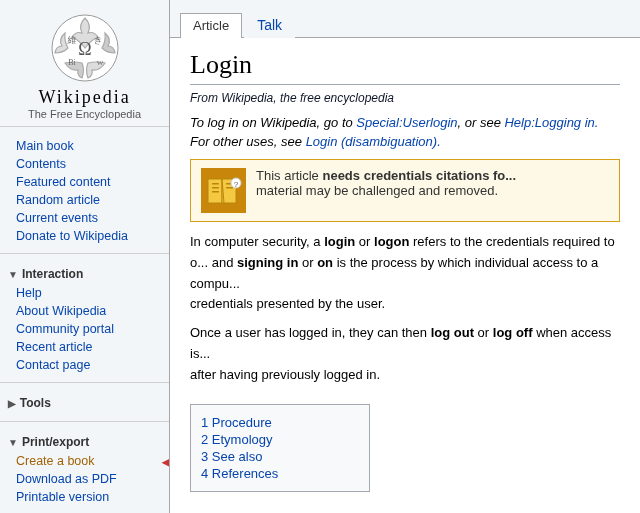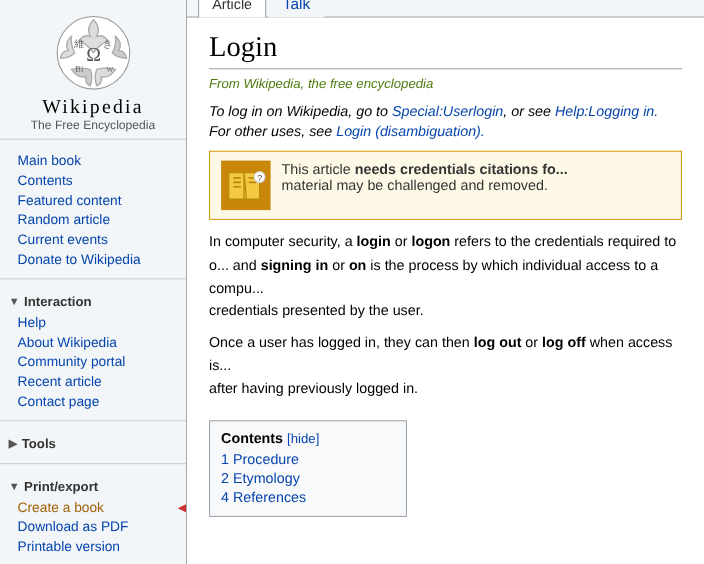--- a/index.html
+++ b/index.html
@@ -76,21 +76,21 @@
       padding: 0;
       overflow-y: auto;
     }
 
     .tabs-bar {
       background: #f3f6f8;
       border-bottom: 1px solid #a7a7a7;
       display: flex;
       align-items: flex-end;
       padding: 0 16px 0 10px;
-      height: 16px;
+      height: 38px;
     }
     .tab {
       padding: 4px 12px 5px 12px;
       font-size: 14px;
       cursor: pointer;
       border: 1px solid transparent;
       margin-right: 2px;
       border-bottom: none;
       position: relative;
       top: 1px;
@@ -114,21 +114,21 @@
       font-family: 'Linux Libertine', Georgia, serif;
       font-size: 26px;
       font-weight: normal;
       border-bottom: 1px solid #a2a9b1;
       padding-bottom: 4px;
       margin-bottom: 6px;
       color: #000;
     }
     .from-line {
       font-size: 12px;
-      color: #4d7c0f;
+      color: #0f172a;
       margin-bottom: 10px;
       font-style: italic;
     }
 
     .info-italic {
       font-style: italic;
       margin-bottom: 4px;
       font-size: 13px;
       color: #000;
     }
@@ -309,29 +309,29 @@
       In <a href="#">computer security</a>, a <strong>login</strong> or <strong>logon</strong> refers to the credentials required to o... and <strong>signing in</strong> or <strong>on</strong> is the process by which individual <a href="#">access</a> to a compu...<br>
       <a href="#">credentials</a> presented by the user.
     </p>
 
     <p class="body-text">
       Once a user has logged in, they can then <strong>log out</strong> or <strong>log off</strong> when access is...<br>
       after having previously logged in.
     </p>
 
     <div class="toc-box">
-      <div class="toc-header">
-        Contents&nbsp;<span>[hide]</span>
-      </div>
       <div class="toc-item">
         <a href="#">1 Procedure</a>
       </div>
       <div class="toc-item">
         <a href="#">2 Etymology</a>
       </div>
       <div class="toc-item">
+        <a href="#">3 See also</a>
+      </div>
+      <div class="toc-item">
         <a href="#">4 References</a>
       </div>
     </div>
 
     
   </div>
 </div>
 
 </body></html>

